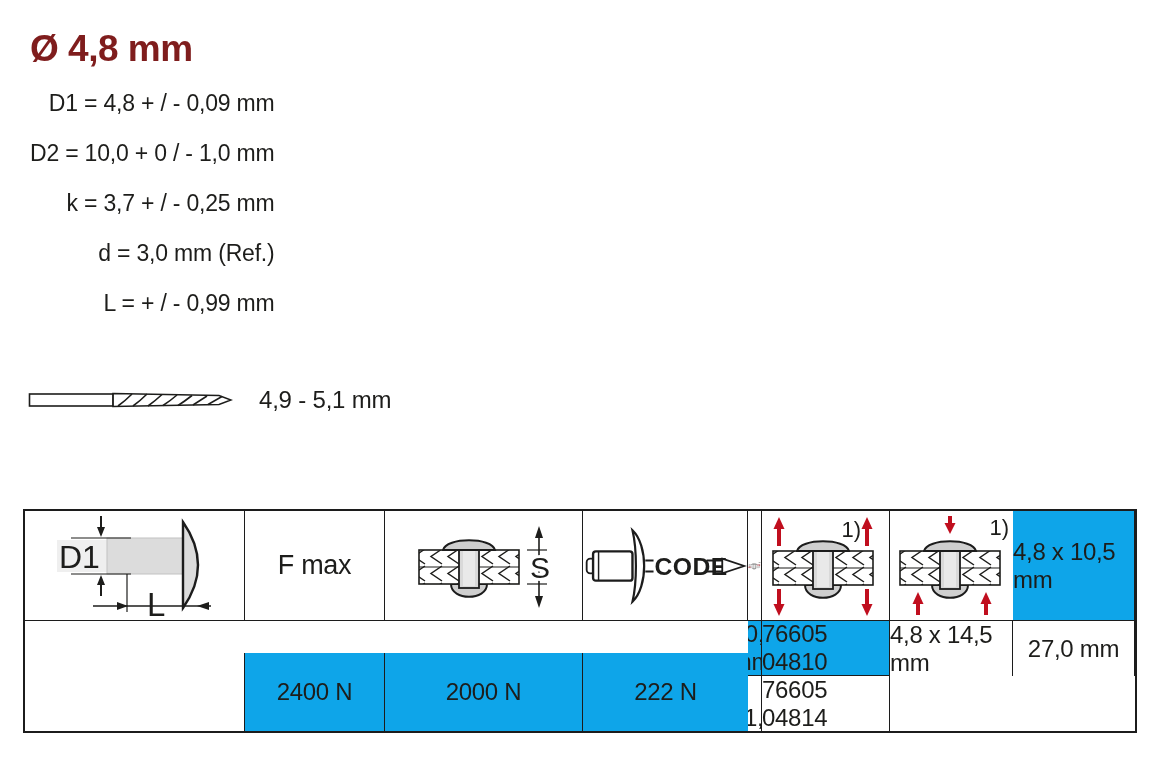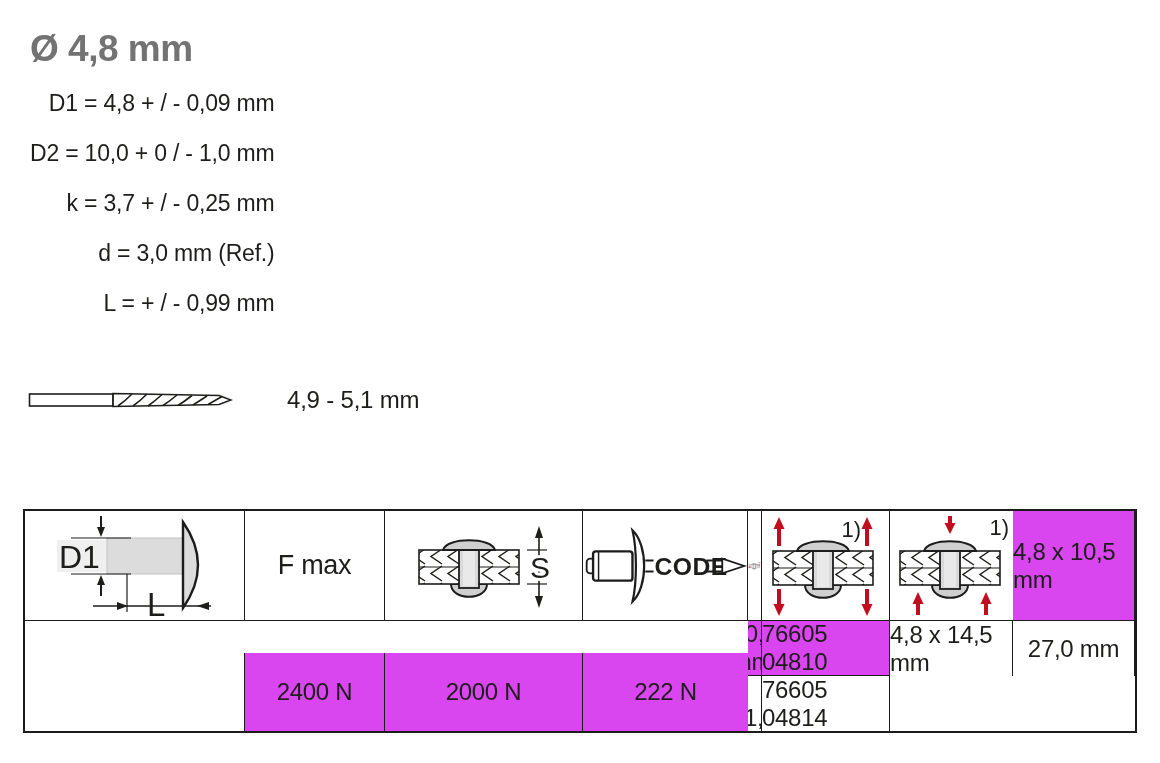--- a/index.html
+++ b/index.html
@@ -1,33 +1,33 @@
 <!DOCTYPE html>
 <html><head>
 <meta charset="utf-8">
 <style>
   html,body{margin:0;padding:0;background:#fff;}
   .page{position:relative;width:1160px;height:763px;background:#ffffff;overflow:hidden;
         font-family:"Liberation Sans","DejaVu Sans",sans-serif;color:#1d1d1b;}
   .title{position:absolute;left:30px;top:28px;font-size:37px;font-weight:700;
-         color:#737373;letter-spacing:-0.5px;}
+         color:#7f1d1d;letter-spacing:-0.5px;}
   .specs{position:absolute;left:30px;top:78px;text-align:right;}
   .spec-line{height:50px;line-height:50px;font-size:23px;letter-spacing:-0.2px;white-space:pre;}
   .drill-row{position:absolute;left:28px;top:386px;display:flex;align-items:center;}
-  .drill-label{margin-left:54px;font-size:24px;letter-spacing:-0.2px;}
+  .drill-label{margin-left:26px;font-size:24px;letter-spacing:-0.2px;}
   
   .tbl{position:absolute;left:23px;top:509px;width:1114px;height:224px;
        display:grid;grid-template-columns:220px 140px 198px 165px 14px 128px 123px 122px;
        grid-template-rows:110px 55px 55px;border:2px solid #1c1c1c;box-sizing:border-box;background:#fff;}
   .c{display:flex;align-items:center;justify-content:center;
      border-right:1.5px solid #1c1c1c;border-bottom:1.5px solid #1c1c1c;
      box-sizing:border-box;overflow:hidden;}
   .noR{border-right:none;}
   .noB{border-bottom:none;}
-  .blue{background:#d946ef;}
+  .blue{background:#0ea5e9;}
   .dcell{font-size:24px;letter-spacing:-0.3px;}
   .fmax{font-size:27px;font-weight:400;letter-spacing:-0.3px;}
   .span2{grid-row:2/4;margin-top:32px;}
   svg text{font-family:"Liberation Sans","DejaVu Sans",sans-serif;fill:#1d1d1b;}
   .hidden-defs{position:absolute;width:0;height:0;}
 </style>
 </head>
 <body>
 
 <svg class="hidden-defs" aria-hidden="true">

